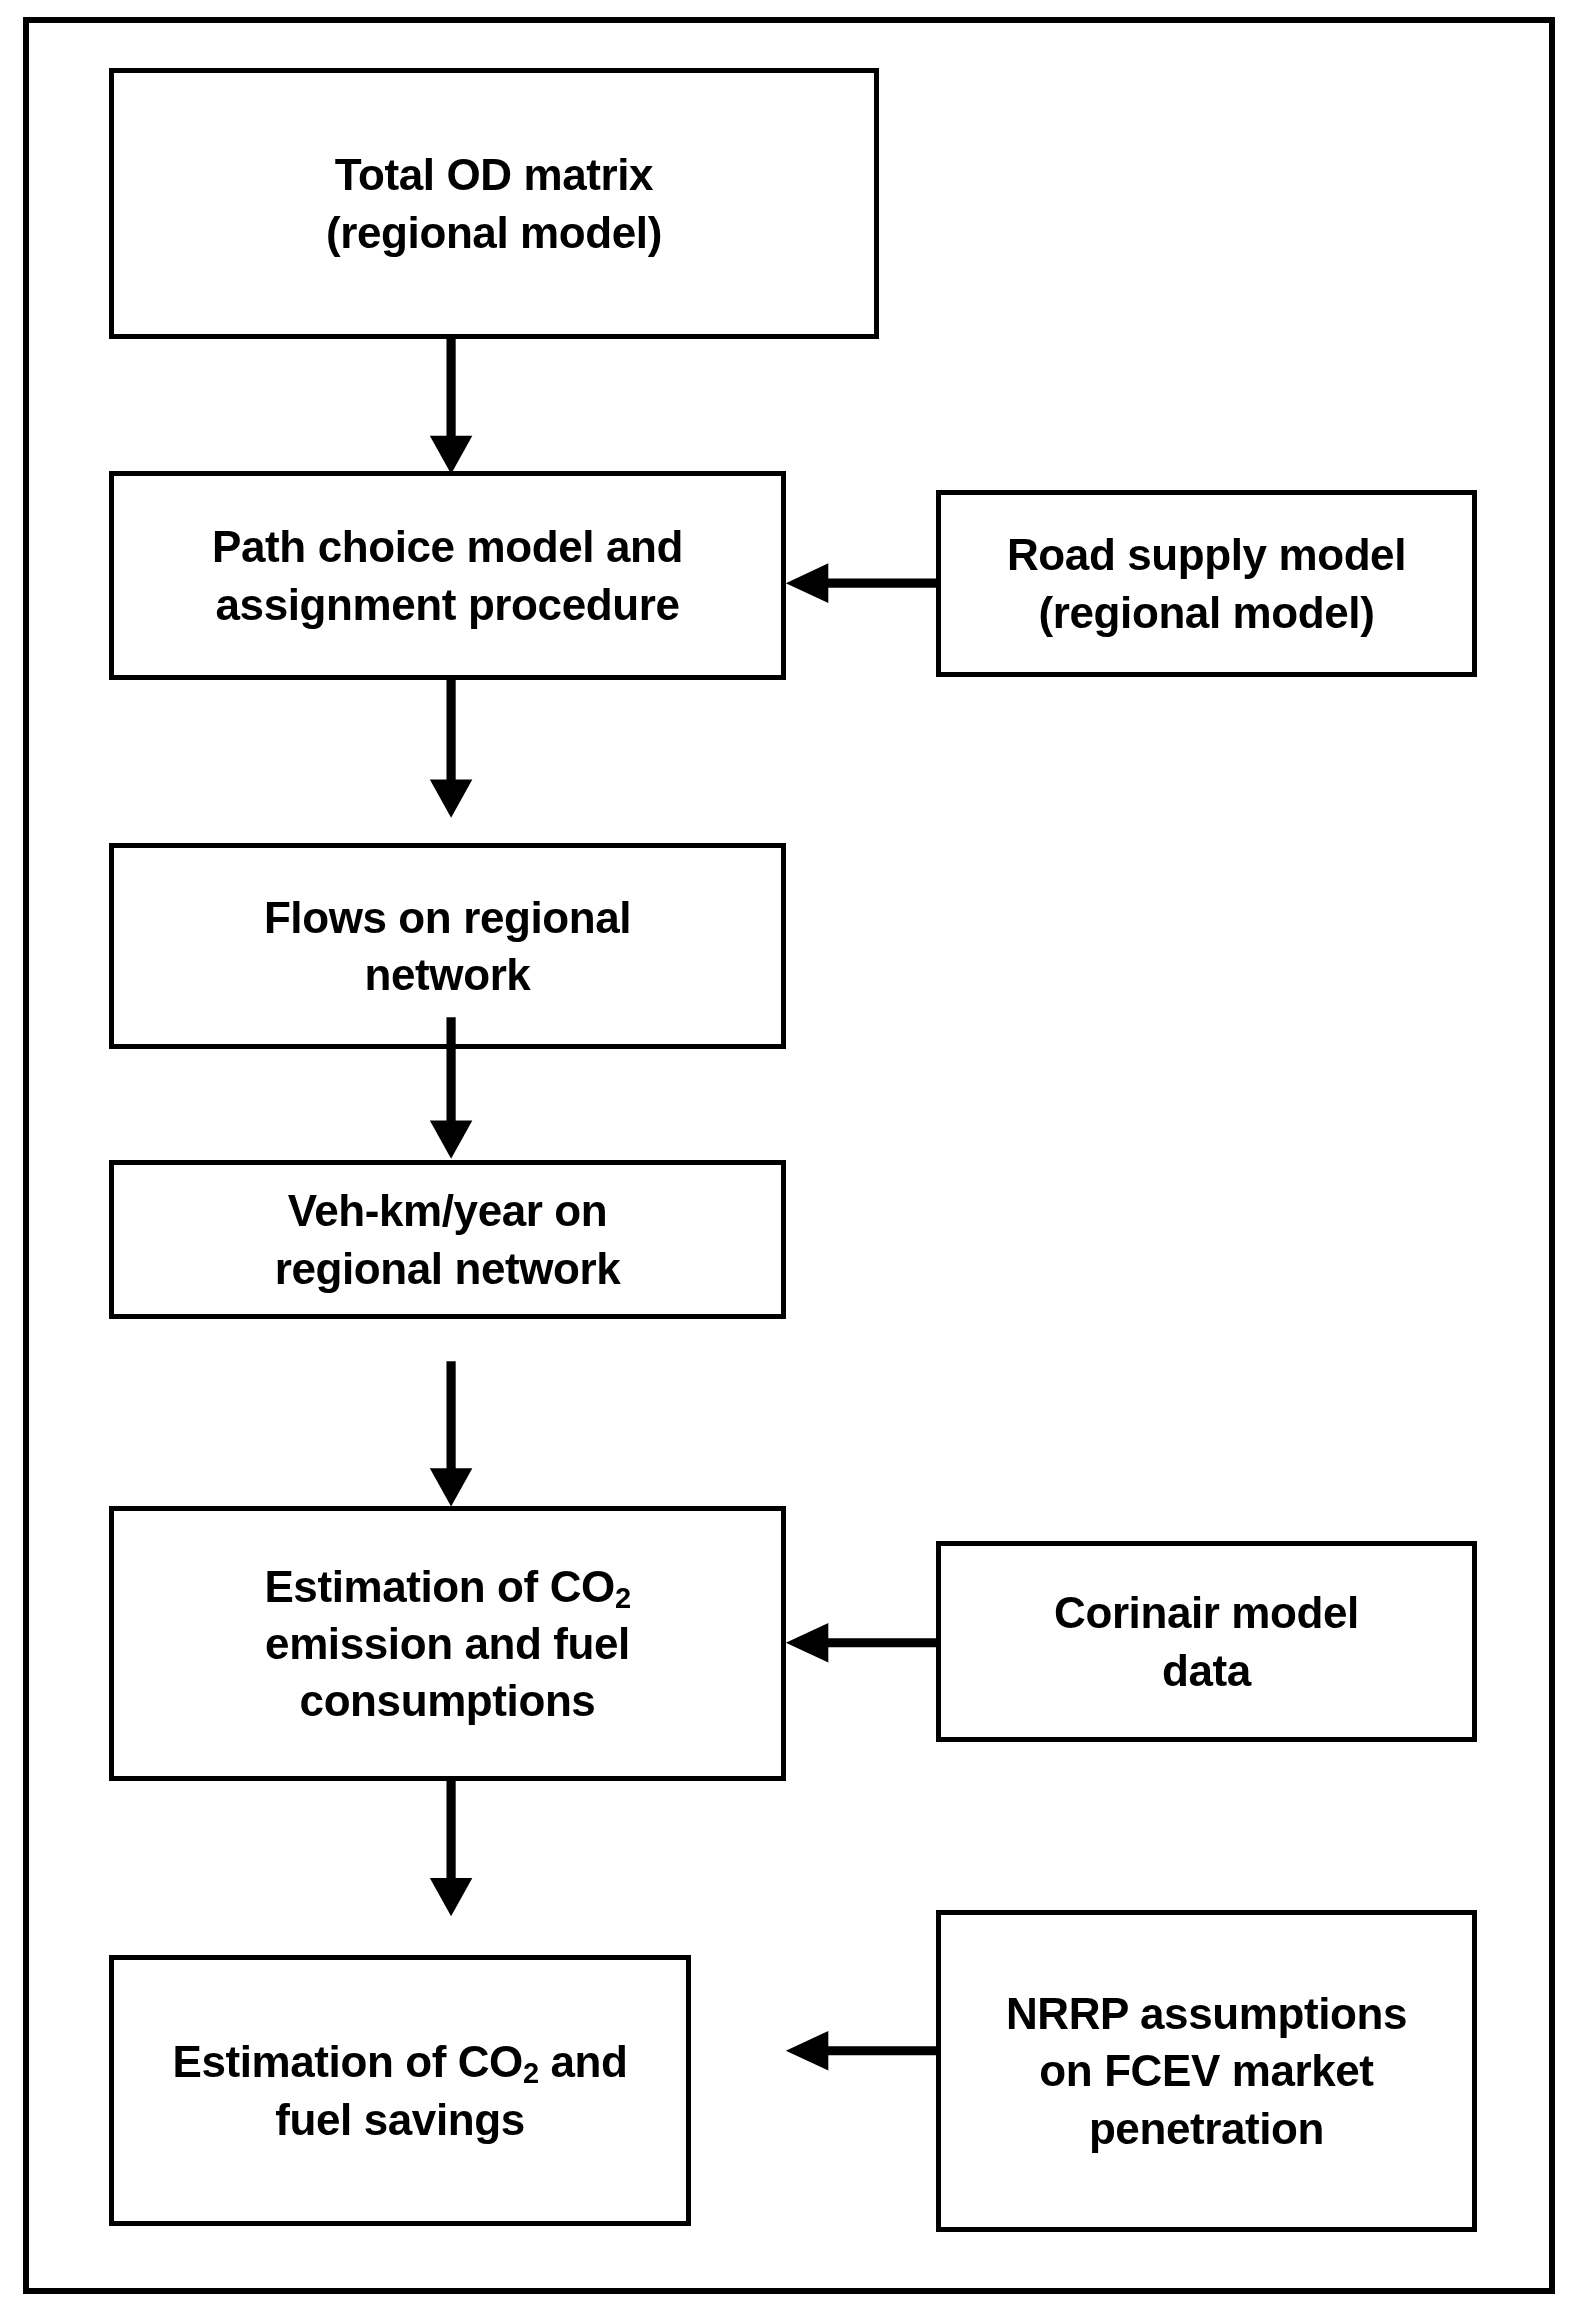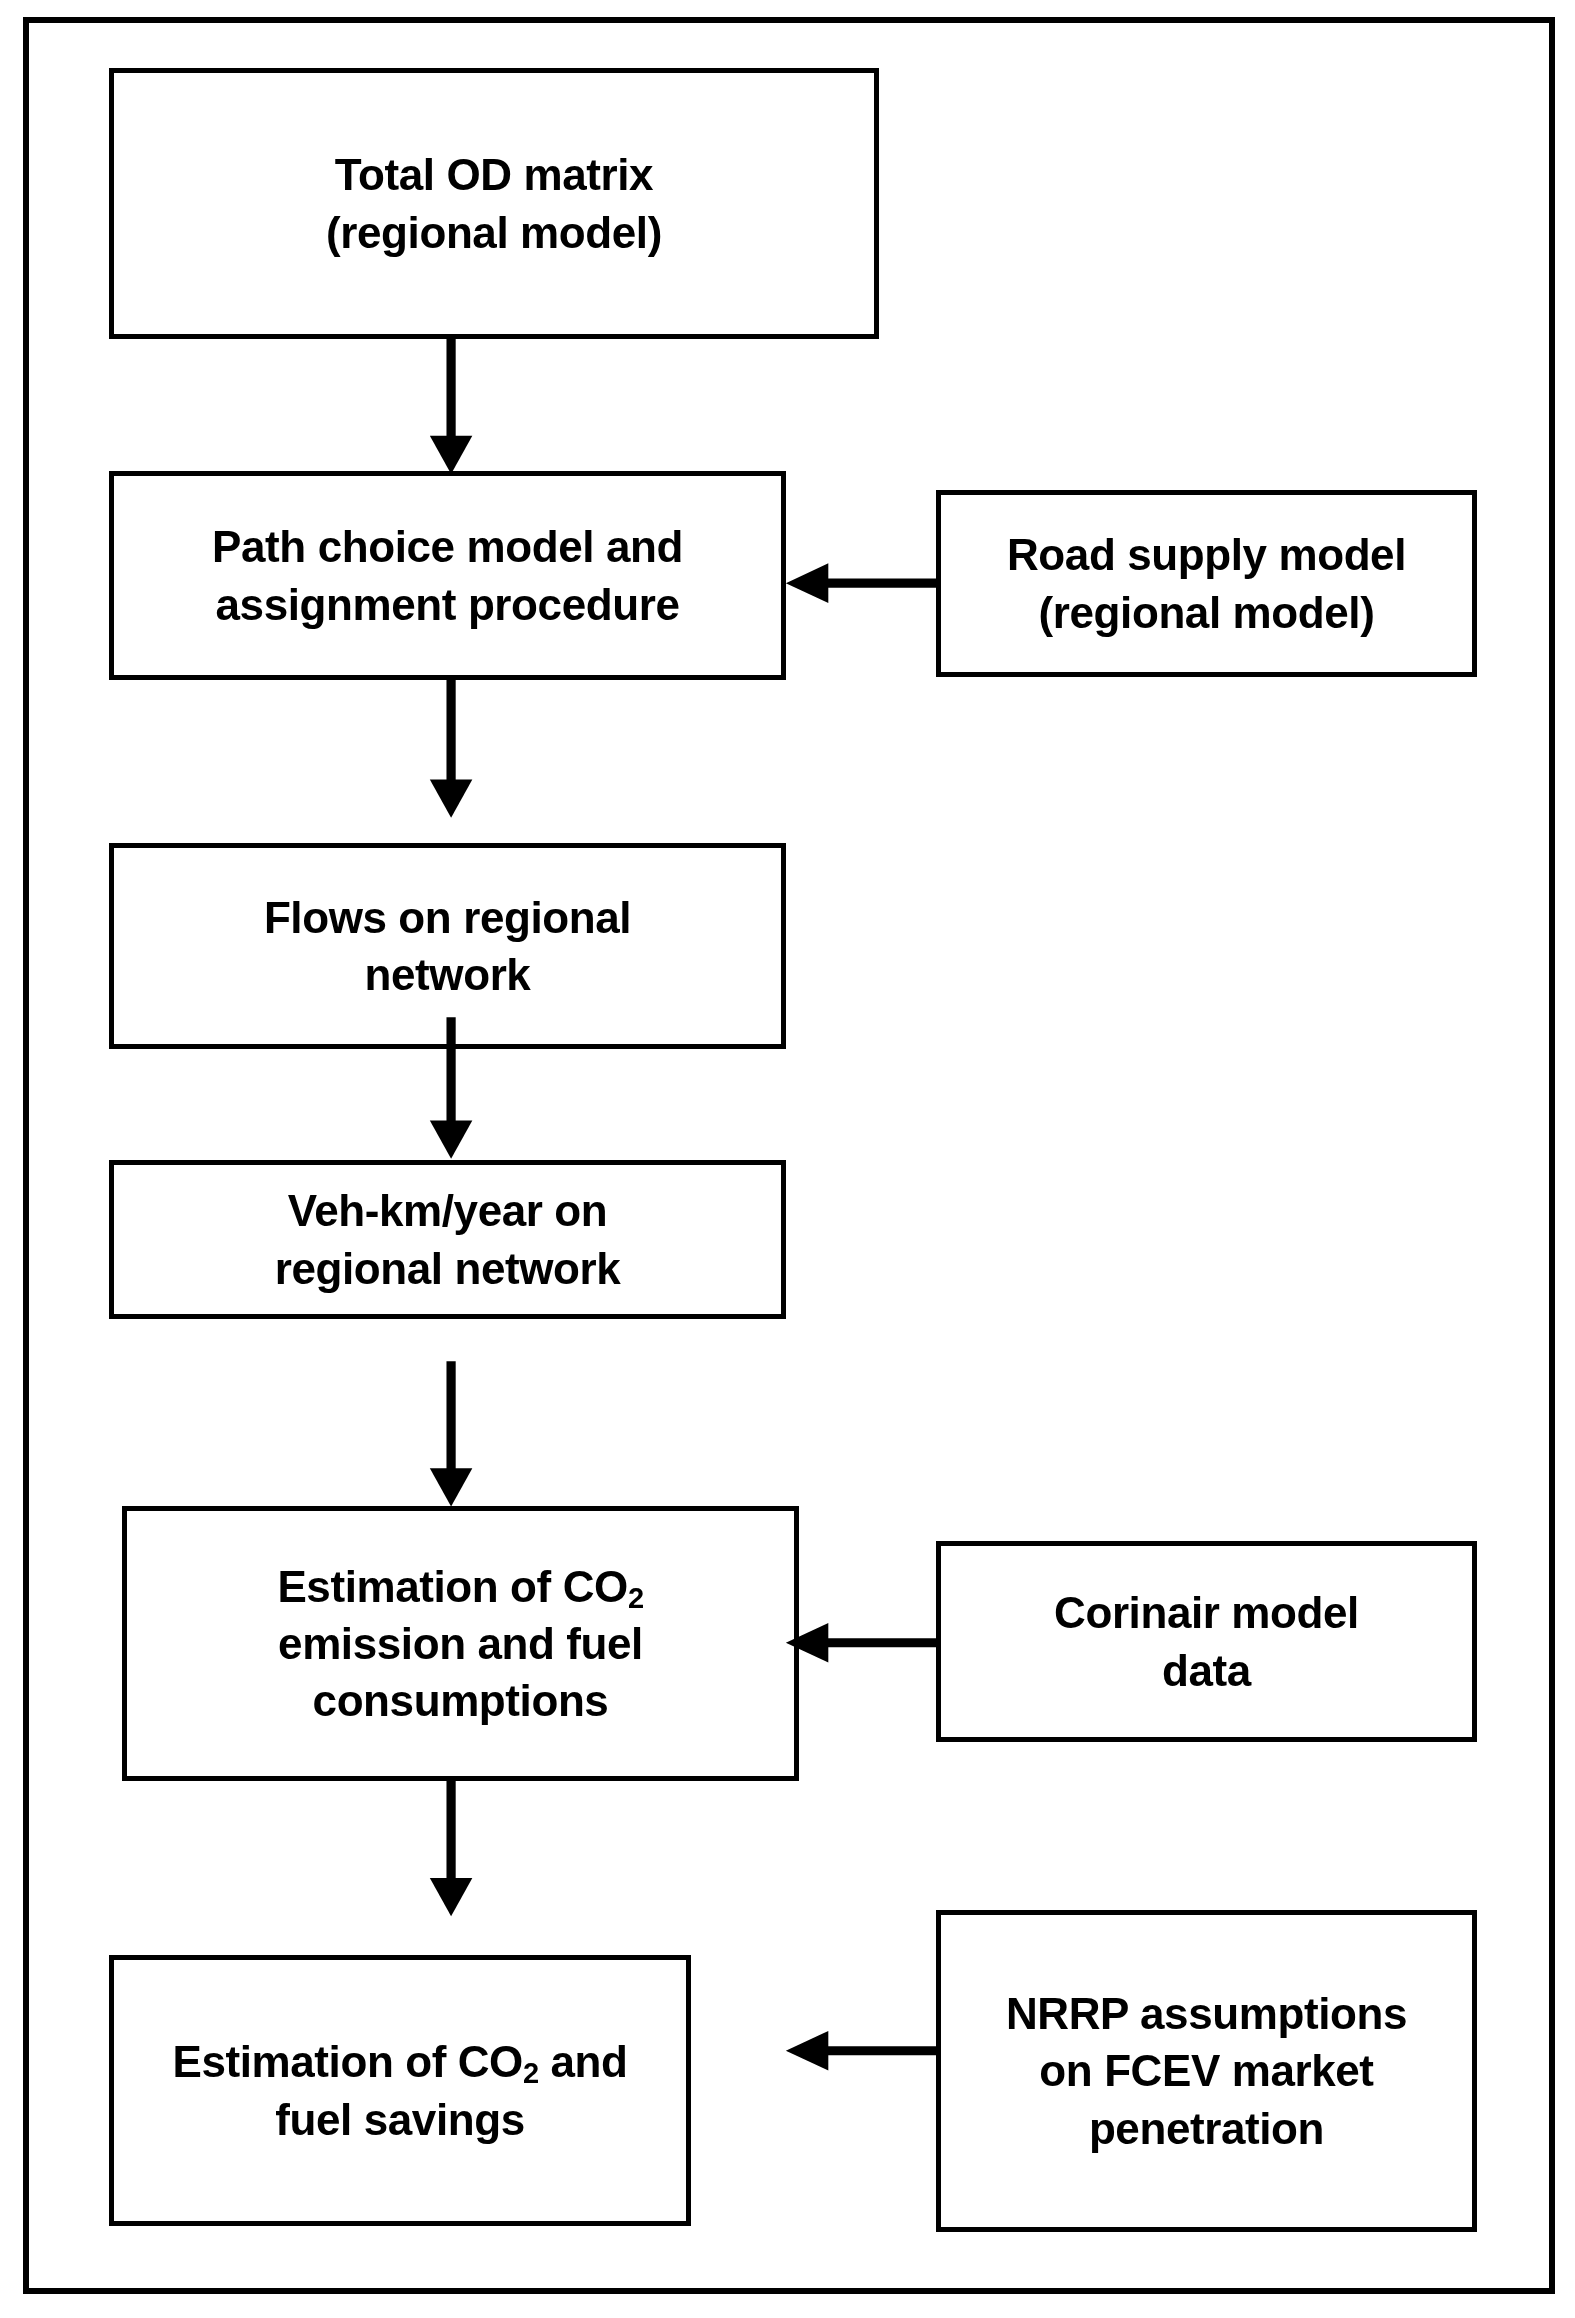--- a/index.html
+++ b/index.html
@@ -93,21 +93,21 @@
     <div class="node" style="left:80px; top:792px; width:677px; height:206px;margin-top:28px;">
       <div class="node-label">Flows on regional
 network</div>
     </div>
 
     <div class="node" style="left:80px; top:1137px; width:677px; height:159px;">
       <div class="node-label">Veh-km/year on
 regional network</div>
     </div>
 
-    <div class="node" style="left:93px; top:1483px; width:677px; height:275px;">
+    <div class="node" style="left:80px; top:1483px; width:677px; height:275px;">
       <div class="node-label"><span>Estimation of CO</span><sub>2</sub><br><span>emission and fuel</span><br><span>consumptions</span></div>
     </div>
 
     <div class="node" style="left:907px; top:1518px; width:541px; height:201px;">
       <div class="node-label">Corinair model
 data</div>
     </div>
 
     <div class="node" style="left:80px; top:1932px; width:582px; height:271px;">
       <div class="node-label"><span>Estimation of CO</span><sub>2</sub><span> and</span><br><span>fuel savings</span></div>

